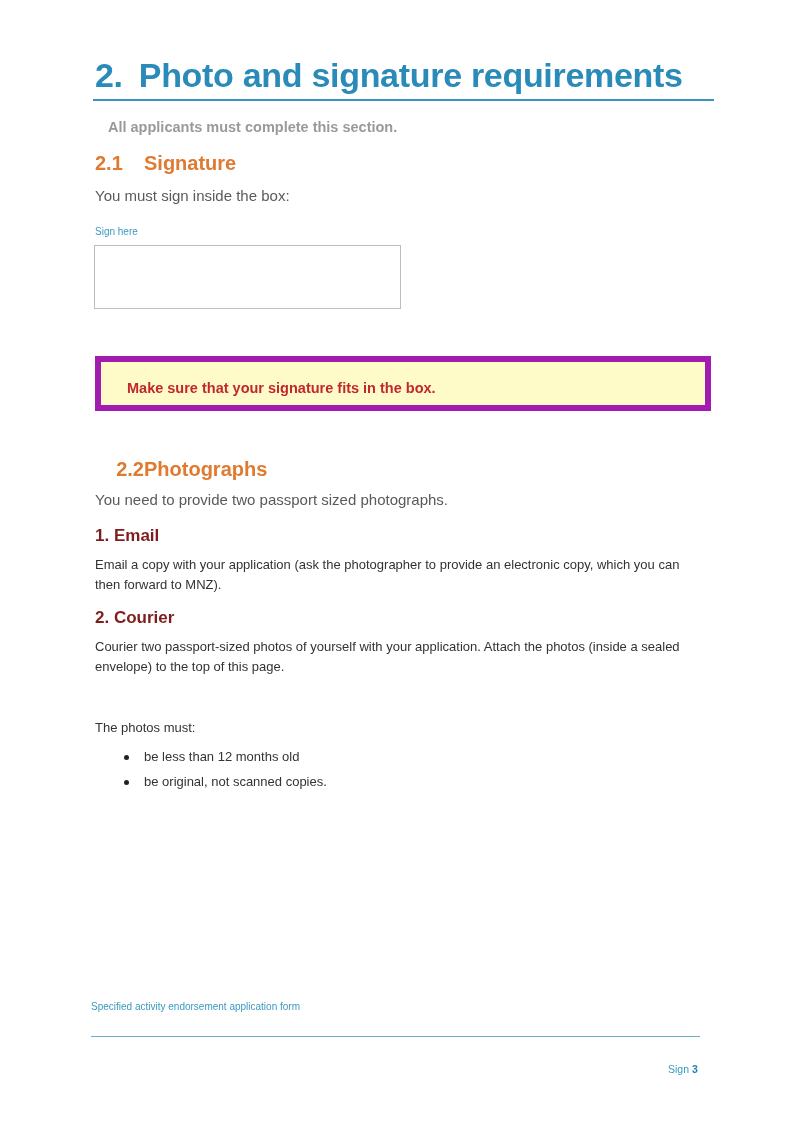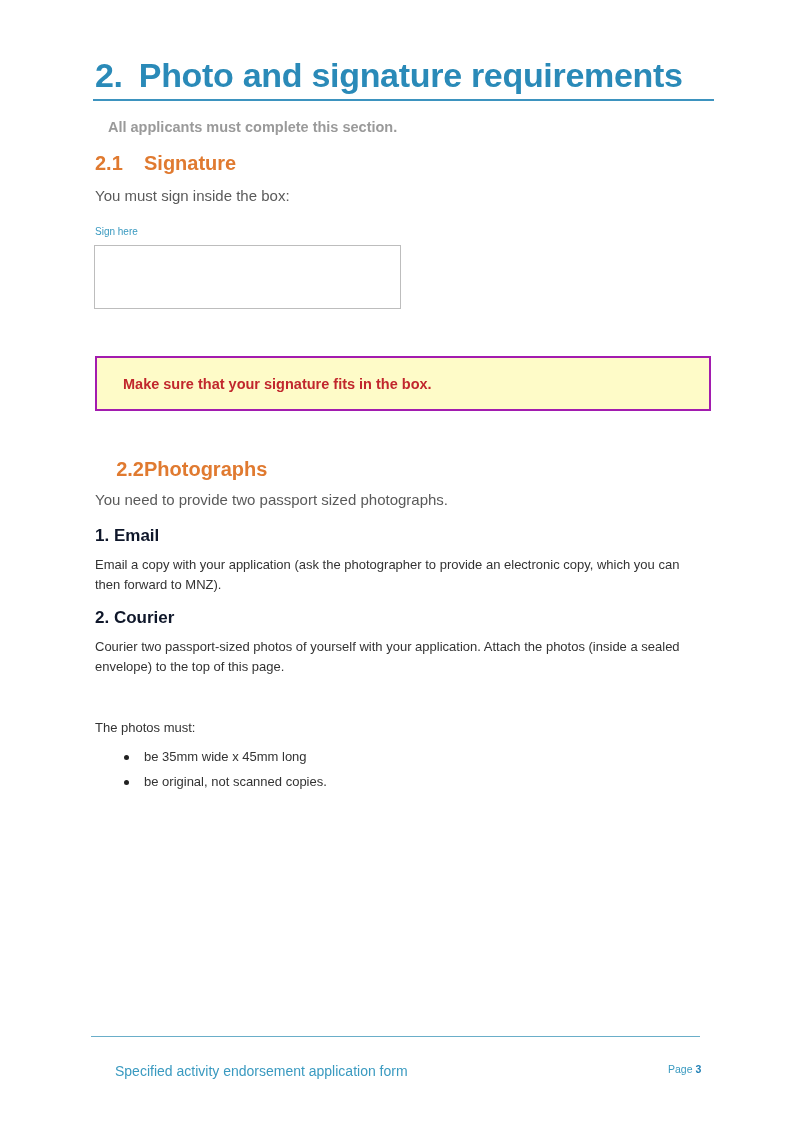--- a/index.html
+++ b/index.html
@@ -12,34 +12,34 @@
     .intro { left: 108px; top: 119px; font-size: 14.5px; font-weight: bold; color: #9a9a9a; }
     .h2 { font-size: 20px; font-weight: bold; color: #e07a30; white-space: nowrap; }
     .h2 .num { display: inline-block; width: 49px; }
     .h2-sig { left: 95px; top: 152px; }
     .h2-photo { left: 95px; top: 458px; text-align: right; }
     .lead { font-size: 15px; color: #5a5a5a; }
     .lead-sig { left: 95px; top: 187px; }
     .lead-photo { left: 95px; top: 491px; }
     .sign-label { left: 95px; top: 226px; font-size: 10px; color: #3a9ac0; }
     .sign-box { left: 94px; top: 245px; width: 307px; height: 64px; border: 1px solid #bdbdbd; background: #fff; }
-    .warn { left: 95px; top: 356px; width: 616px; height: 55px; background: #fefbc8; border: 2px solid #a21caf; }
+    .warn { left: 95px; top: 356px; width: 616px; height: 55px; background: #fefbc8; border: 6px solid #a21caf; }
     .warn-text { position: absolute; left: 26px; top: 18px; font-size: 14.5px; font-weight: bold; color: #c1272d; }
-    .h3 { font-size: 17px; font-weight: bold; color: #0f172a; white-space: nowrap; }
+    .h3 { font-size: 17px; font-weight: bold; color: #7f1d1d; white-space: nowrap; }
     .h3-email { left: 95px; top: 526px; }
     .h3-courier { left: 95px; top: 608px; }
     .body-text { font-size: 13px; color: #333; line-height: 20px; width: 610px; }
     .bt-email { left: 95px; top: 555px; }
     .bt-courier { left: 95px; top: 637px; }
     .photos-must { left: 95px; top: 720px; font-size: 13px; color: #333; }
     .bullets { left: 121px; top: 745px; list-style: none; }
     .bullets li { font-size: 13px; color: #333; height: 24.5px; line-height: 24.5px; position: relative; padding-left: 23px; }
     .bullets .dot { position: absolute; left: 3px; top: 10px; width: 5px; height: 5px; border-radius: 50%; background: #222; }
     .foot-rule { left: 91px; top: 1036px; width: 609px; height: 1px; background: #6aaec9; }
-    .foot-left { left: 91px; top: 1063px; font-size: 14px; color: #3a9ac0; margin-left: 24px; }
+    .foot-left { left: 91px; top: 1001px; font-size: 10px; color: #3a9ac0; }
     .foot-right { left: 668px; top: 1063px; font-size: 10.5px; color: #3a9ac0; white-space: nowrap; }
     .foot-right .pnum { font-weight: bold; color: #1f7fb5; }
   </style>
 </head>
 <body>
 
 <h1 class="abs h1">
   <span class="num">2.</span><span>Photo and signature requirements</span>
 </h1>
 <div class="abs h1-rule"></div>
@@ -71,22 +71,22 @@
 
 <h3 class="abs h3 h3-courier">
   <span>2.</span>
   <span>Courier</span>
 </h3>
 <p class="abs body-text bt-courier">Courier two passport-sized photos of yourself with your application. Attach the photos (inside a sealed envelope) to the top of this page.</p>
 
 <p class="abs photos-must">The photos must:</p>
 
 <ul class="abs bullets">
-  <li><span class="dot"></span><span>be 35mm wide x 45mm long</span></li>
+  <li><span class="dot"></span><span>be less than 12 months old</span></li>
   <li><span class="dot"></span><span>be original, not scanned copies.</span></li>
 </ul>
 
 <div class="abs foot-rule"></div>
 <div class="abs foot-left">Specified activity endorsement application form</div>
 <div class="abs foot-right">
-  <span>Page</span>
+  <span>Sign</span>
   <span class="pnum">3</span>
 </div>
 
 </body></html>

